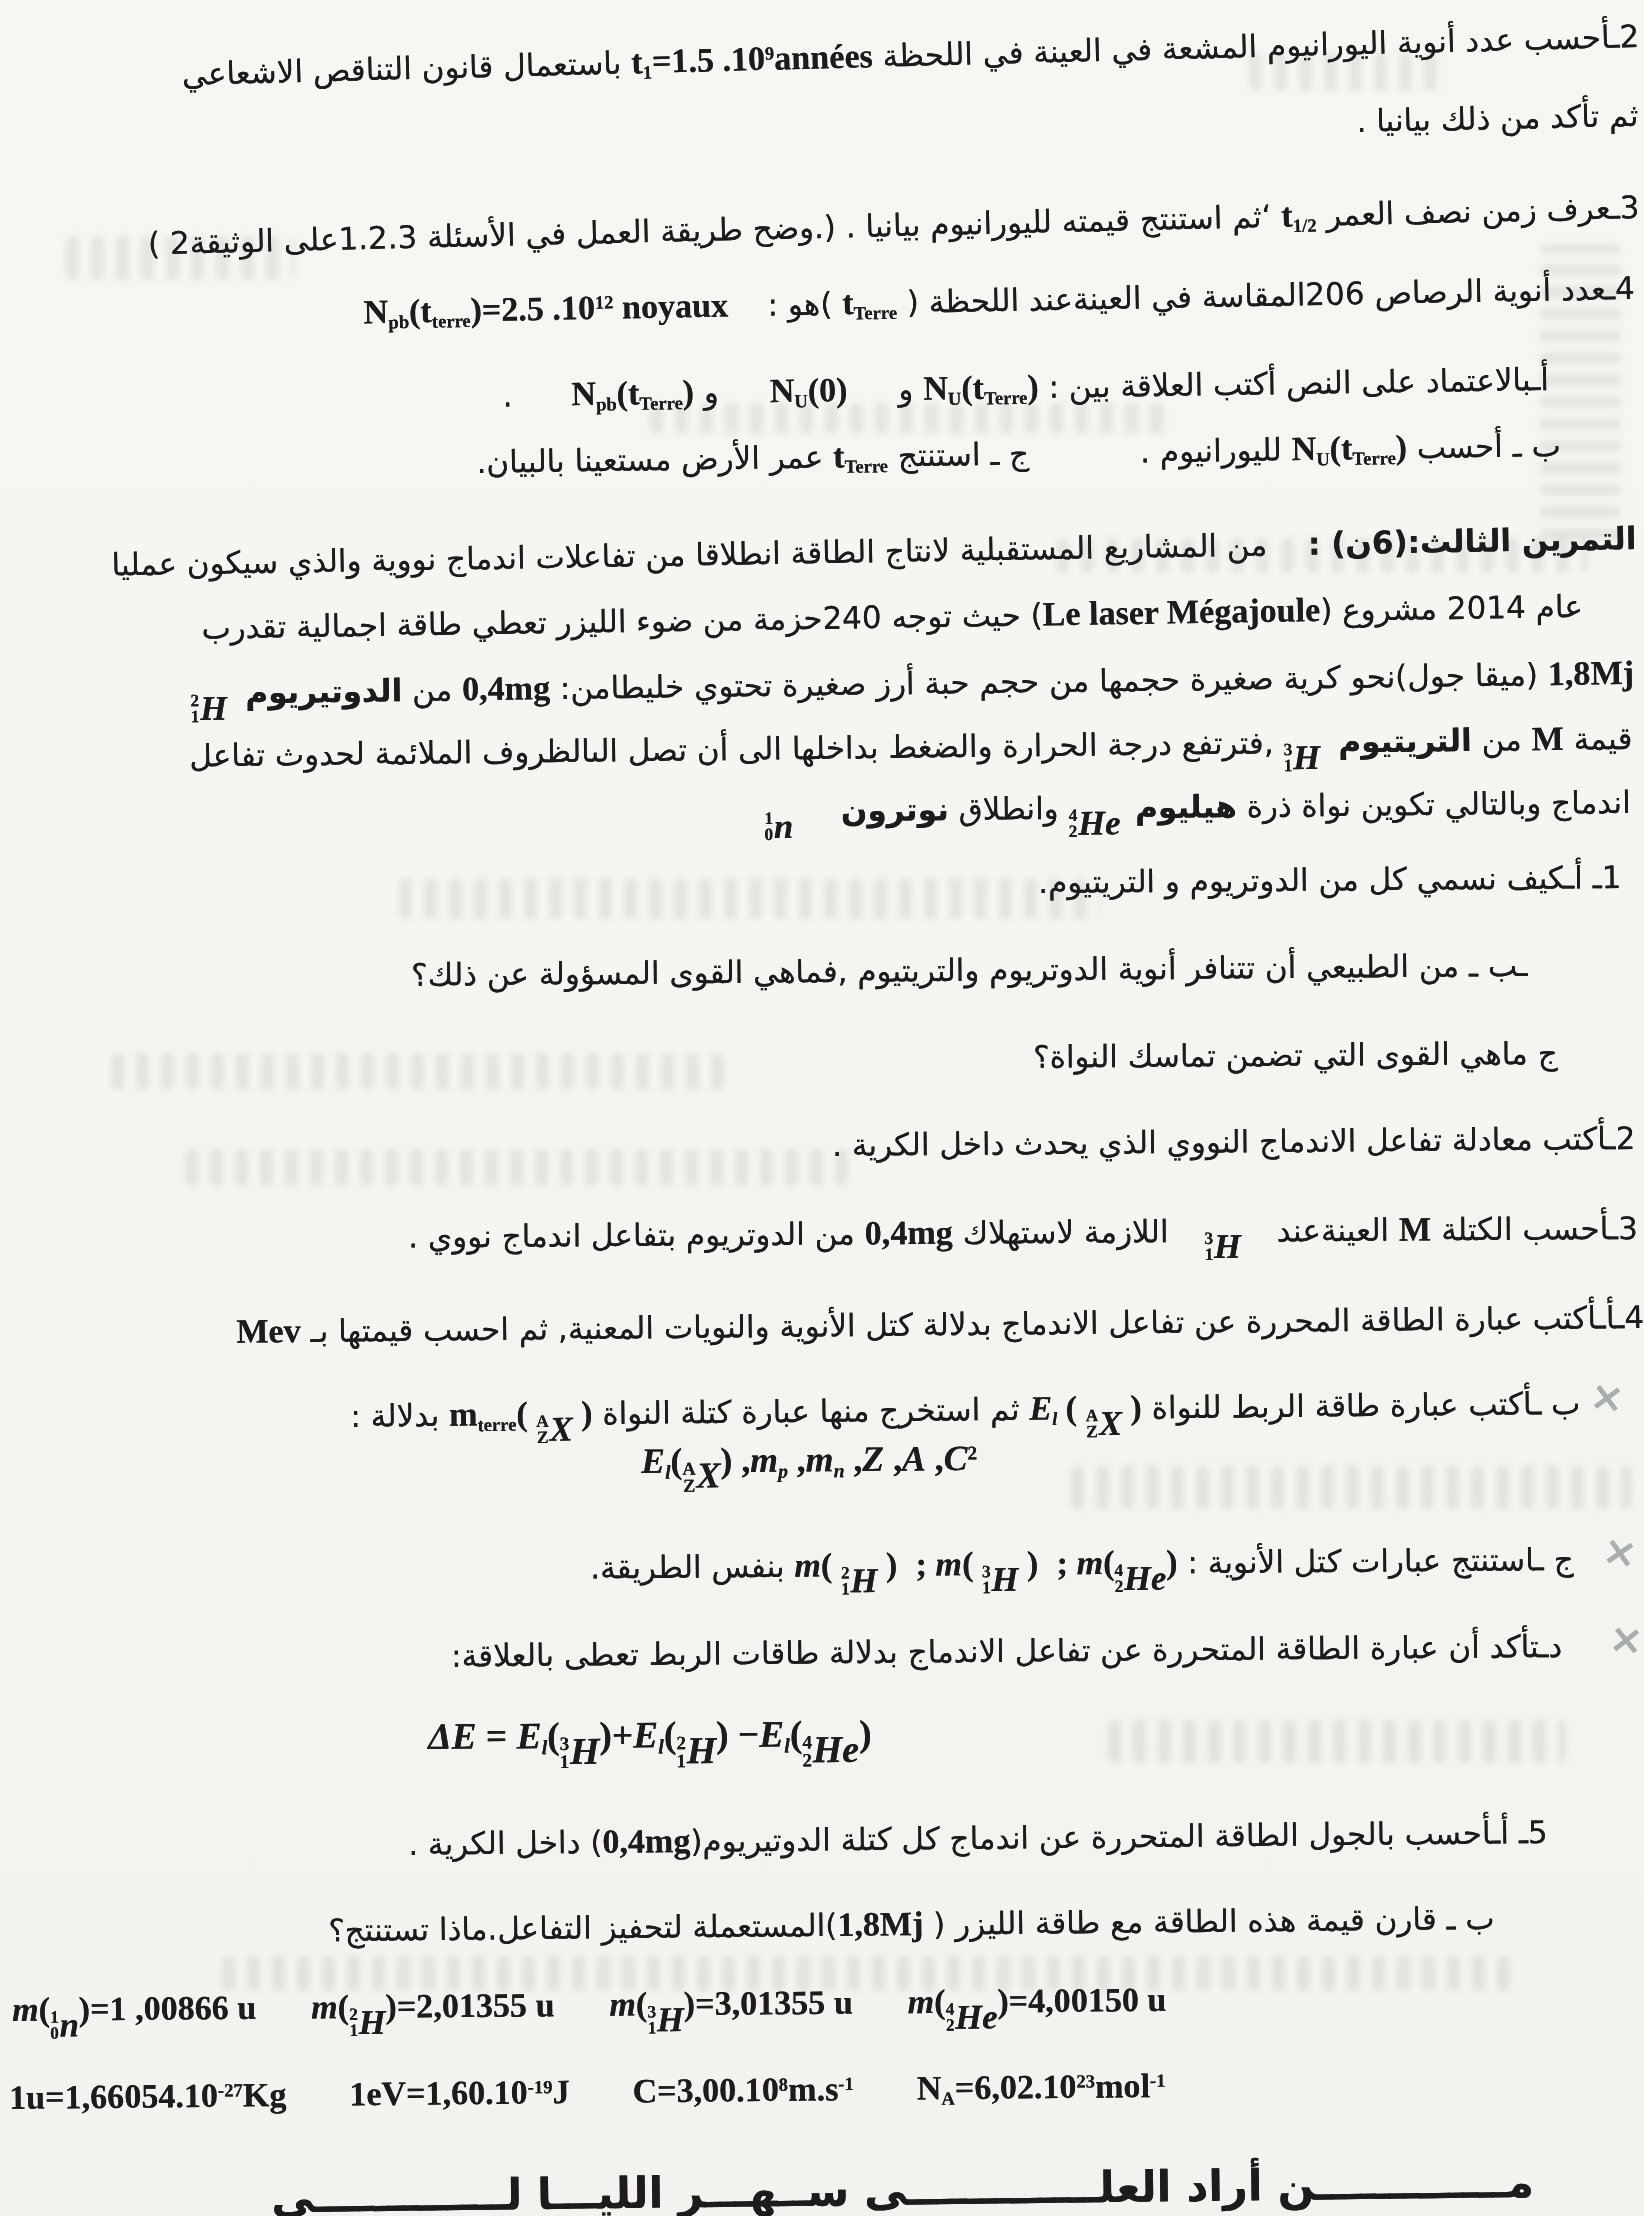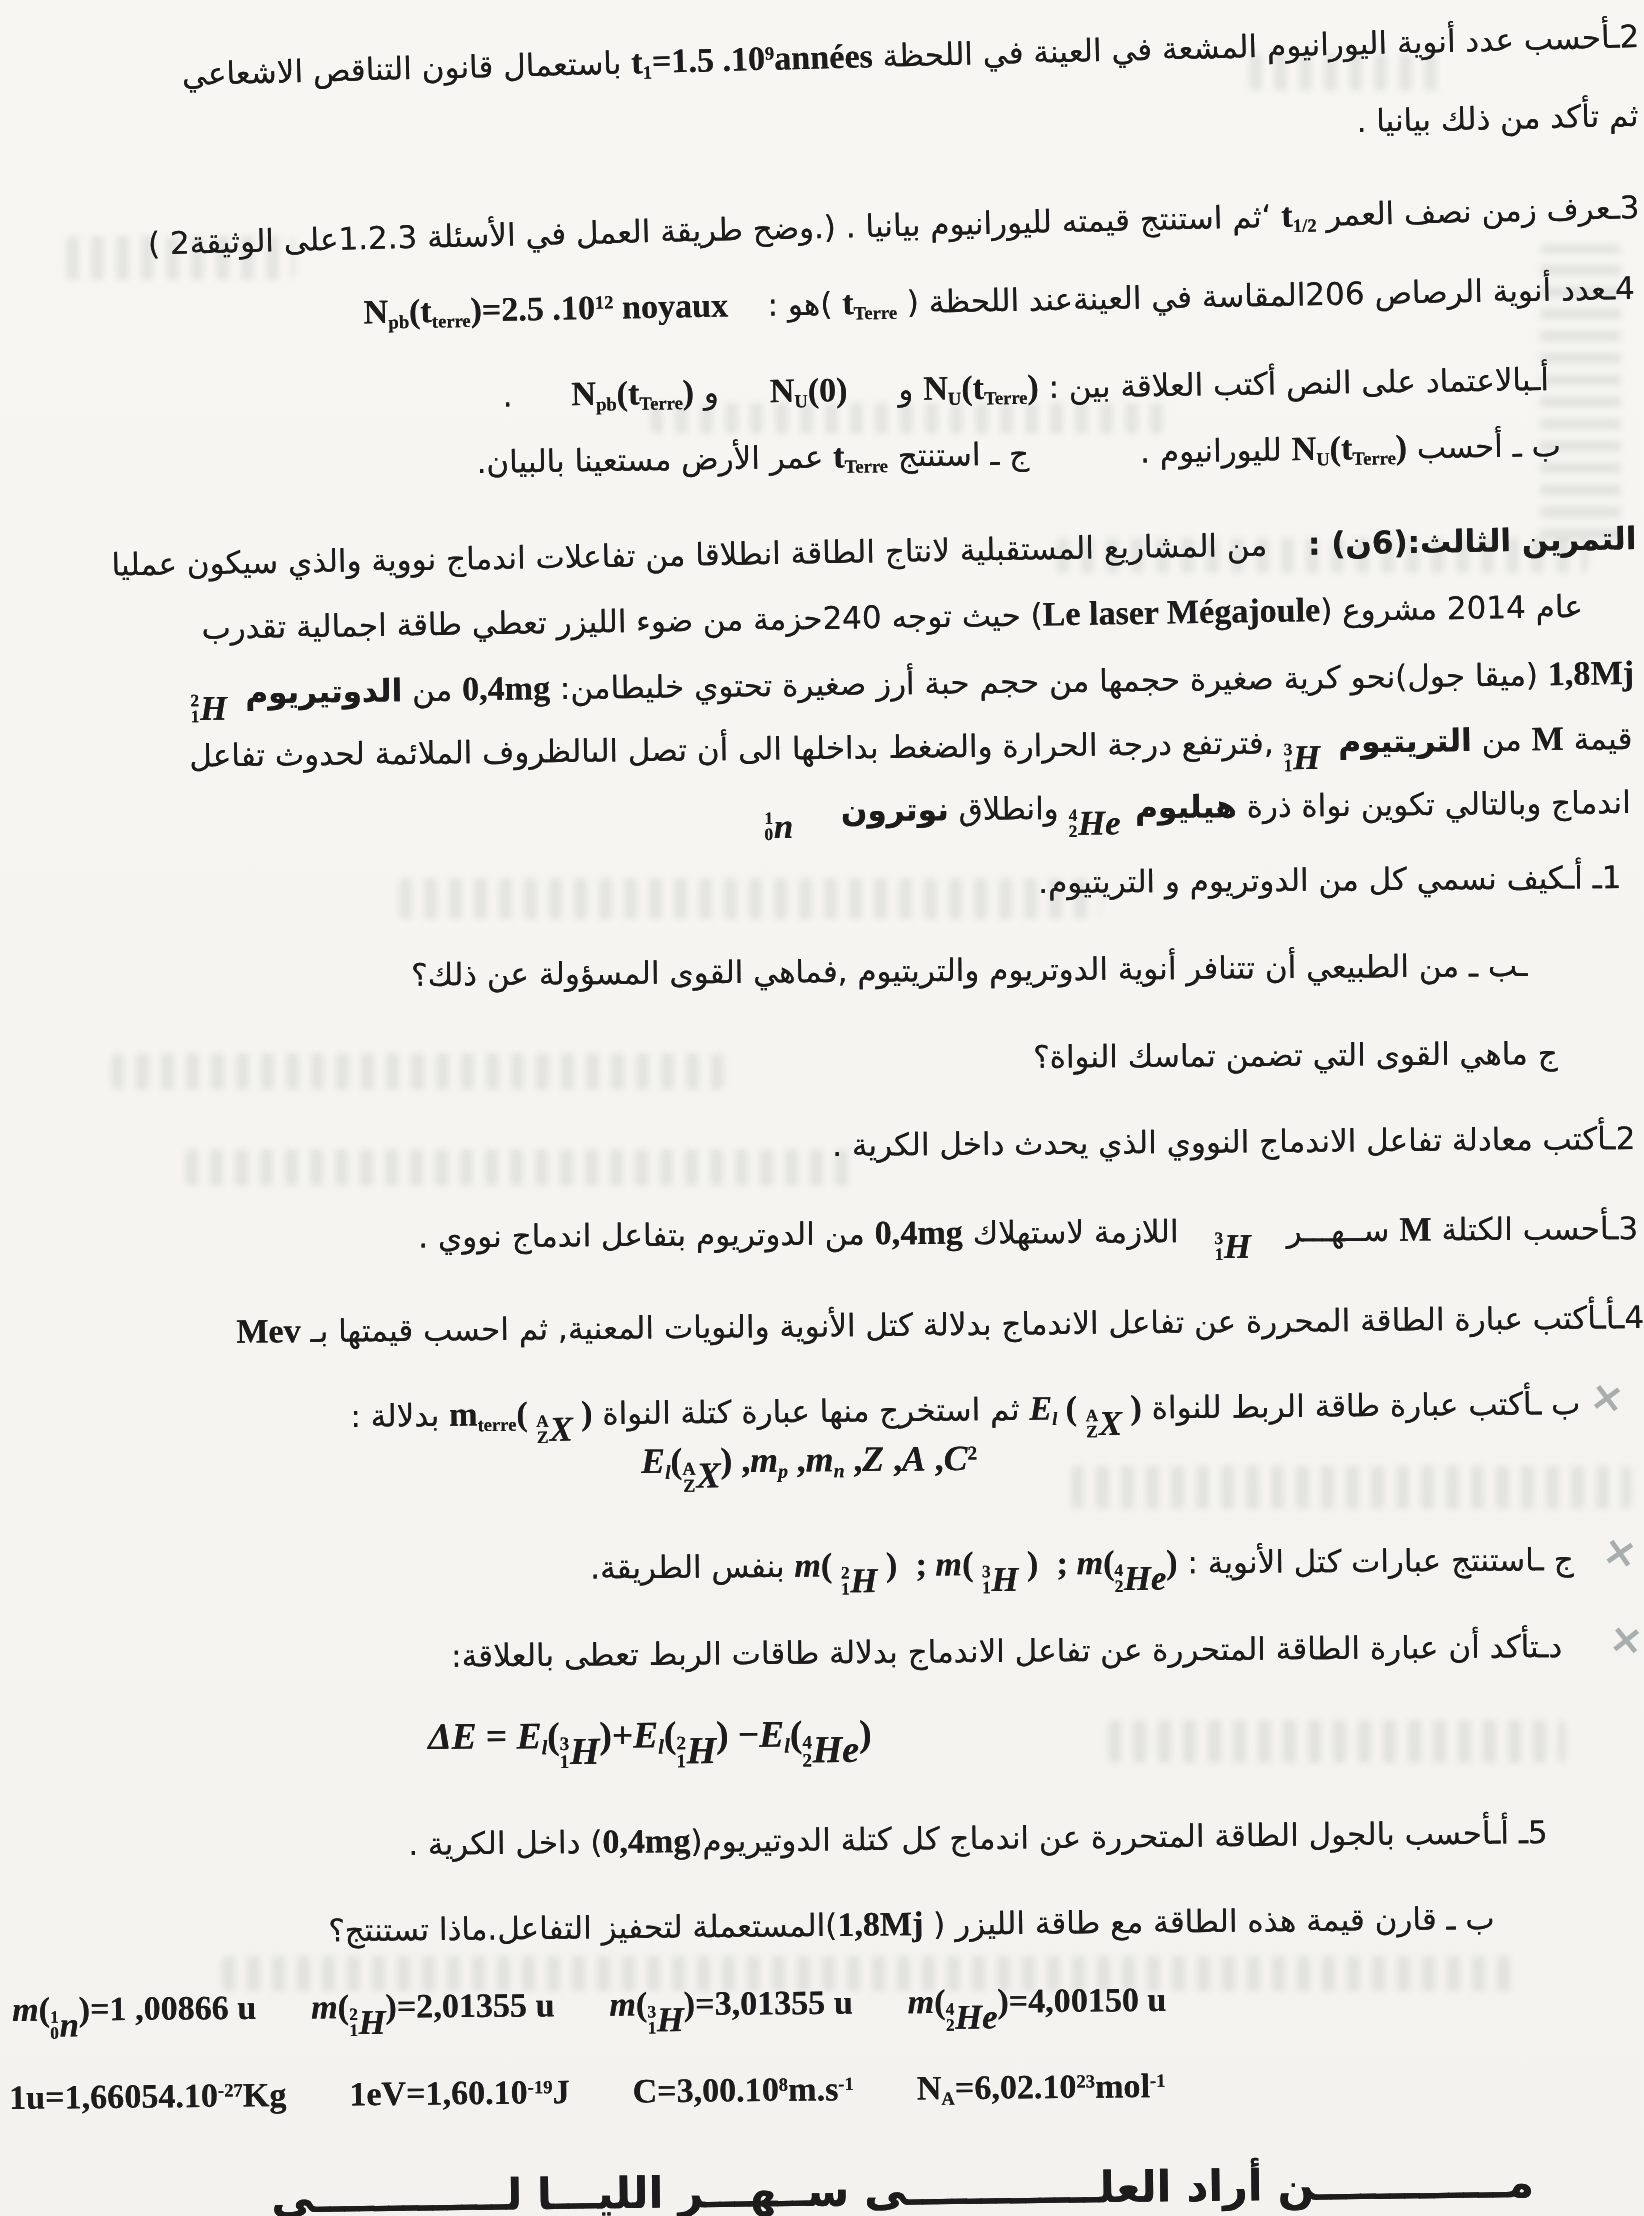--- a/index.html
+++ b/index.html
@@ -99,21 +99,21 @@
             <span>1</span>
             <span>0</span>
           </span>
           <span class="sym">n</span>
         </span></span></div>
 
   <div class="line rtl" style="top:858px;right:23.6px;transform:rotate(-0.5deg);"><span class="ar">1ـ أـكيف نسمي كل من الدوتريوم و التريتيوم.</span></div>
   <div class="line rtl" style="top:946px;right:118px;transform:rotate(-0.5deg);"><span class="ar">ـب ـ من الطبيعي أن تتنافر أنوية الدوتريوم والتريتيوم ,فماهي القوى المسؤولة عن ذلك؟</span></div>
   <div class="line rtl" style="top:1034px;right:87px;transform:rotate(-0.4deg);"><span class="ar">ج ماهي القوى التي تضمن تماسك النواة؟</span></div>
   <div class="line rtl" style="top:1119px;right:10.3px;transform:rotate(-0.5deg);"><span class="ar">2ـأكتب معادلة تفاعل الاندماج النووي الذي يحدث داخل الكرية .</span></div>
-  <div class="line rtl" style="top:1207px;right:7.4px;transform:rotate(-0.4deg);"><span class="ar">3ـأحسب الكتلة </span><span class="run"><span class="f">M</span></span><span class="ar"> ســهـــر </span><span class="gap" style="width: 26px;"></span><span class="run"><span class="iso">
+  <div class="line rtl" style="top:1207px;right:7.4px;transform:rotate(-0.4deg);"><span class="ar">3ـأحسب الكتلة </span><span class="run"><span class="f">M</span></span><span class="ar"> العينةعند </span><span class="gap" style="width: 26px;"></span><span class="run"><span class="iso">
           <span class="stk">
             <span>3</span>
             <span>1</span>
           </span>
           <span class="sym">H</span>
         </span></span><span class="gap" style="width: 26px;"></span><span class="ar"> اللازمة لاستهلاك </span><span class="run"><span class="f">0,4mg</span></span><span class="ar"> من الدوتريوم بتفاعل اندماج نووي .</span></div>
   <div class="line rtl" style="top:1296px;right:1.5px;transform:rotate(-0.6deg);"><span class="ar">4ـأـأكتب عبارة الطاقة المحررة عن تفاعل الاندماج بدلالة كتل الأنوية والنويات المعنية, ثم احسب قيمتها بـ </span><span class="run"><span class="f">Mev</span></span></div>
   <div class="line rtl" style="top:1382px;right:65px;transform:rotate(-0.6deg);"><span class="ar">ب ـأكتب عبارة طاقة الربط للنواة </span><span class="run"><span class="fi">E</span><sub class="sb i">l</sub><span class="f"> ( </span><span class="iso">
           <span class="stk">
             <span>A</span>

